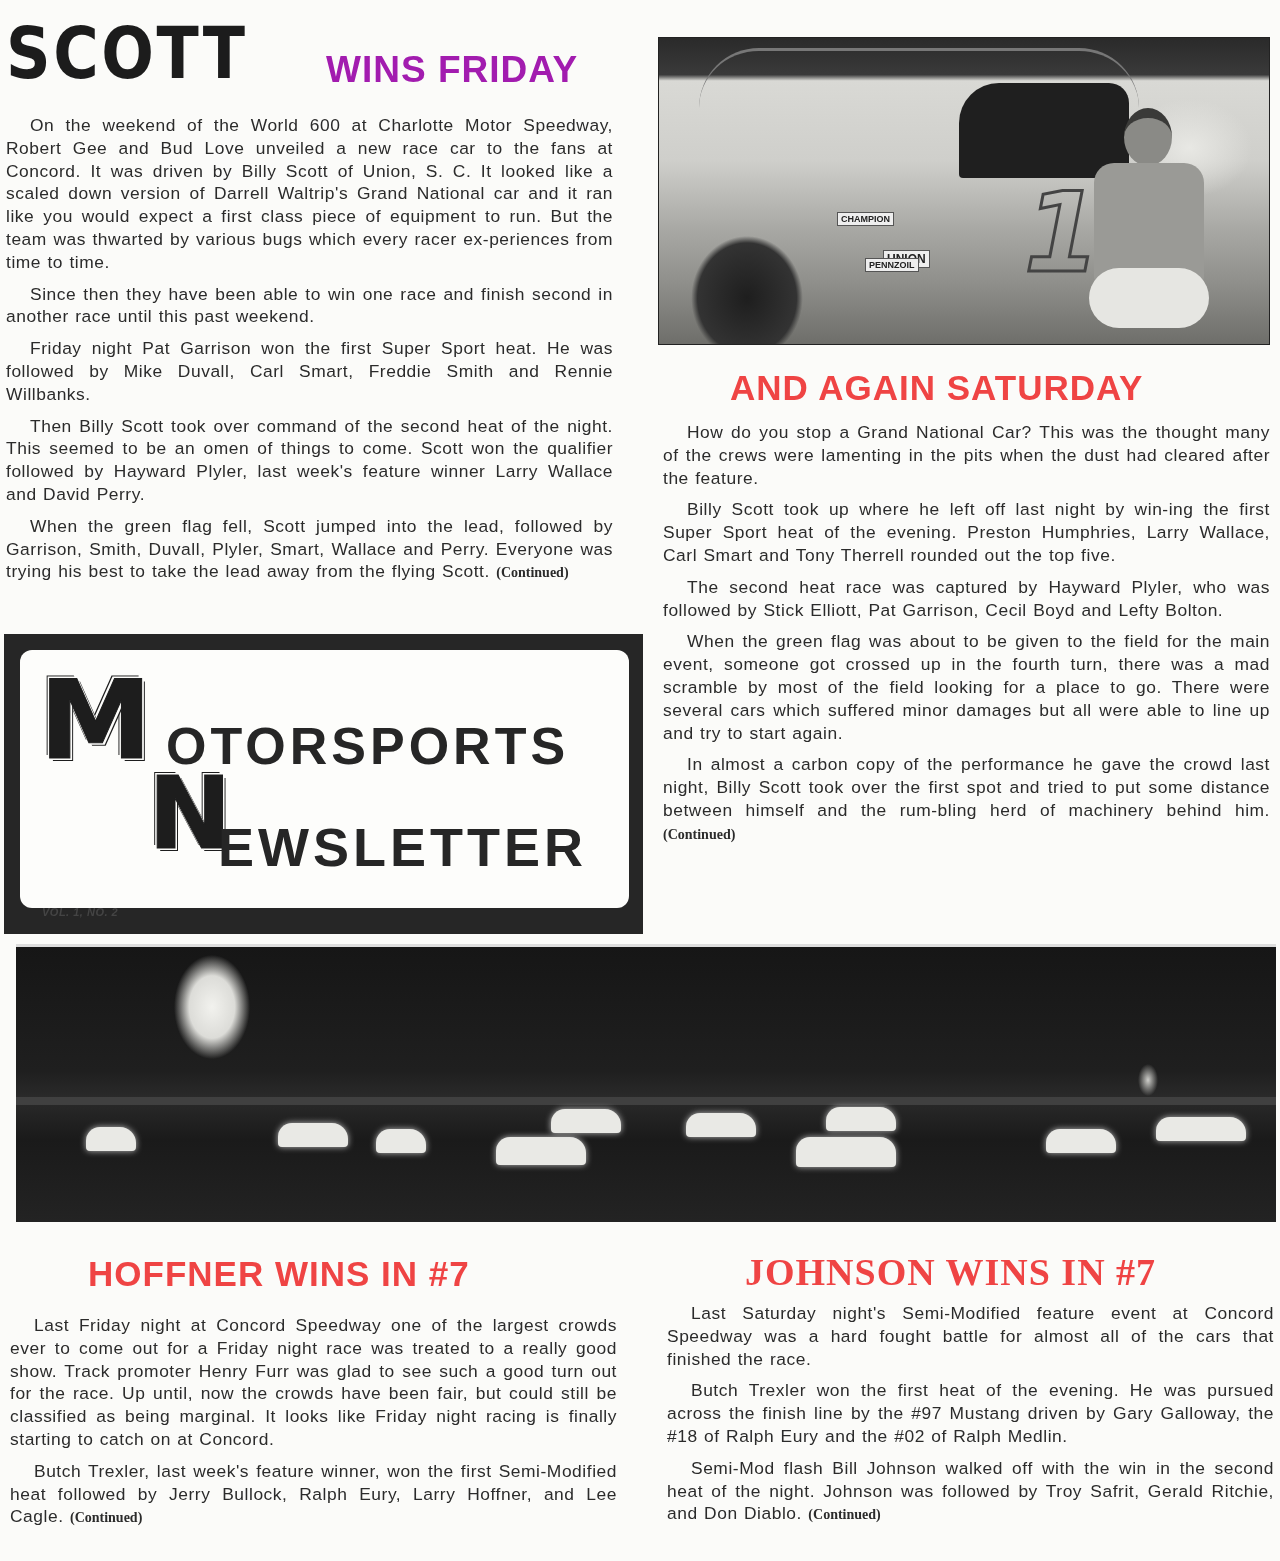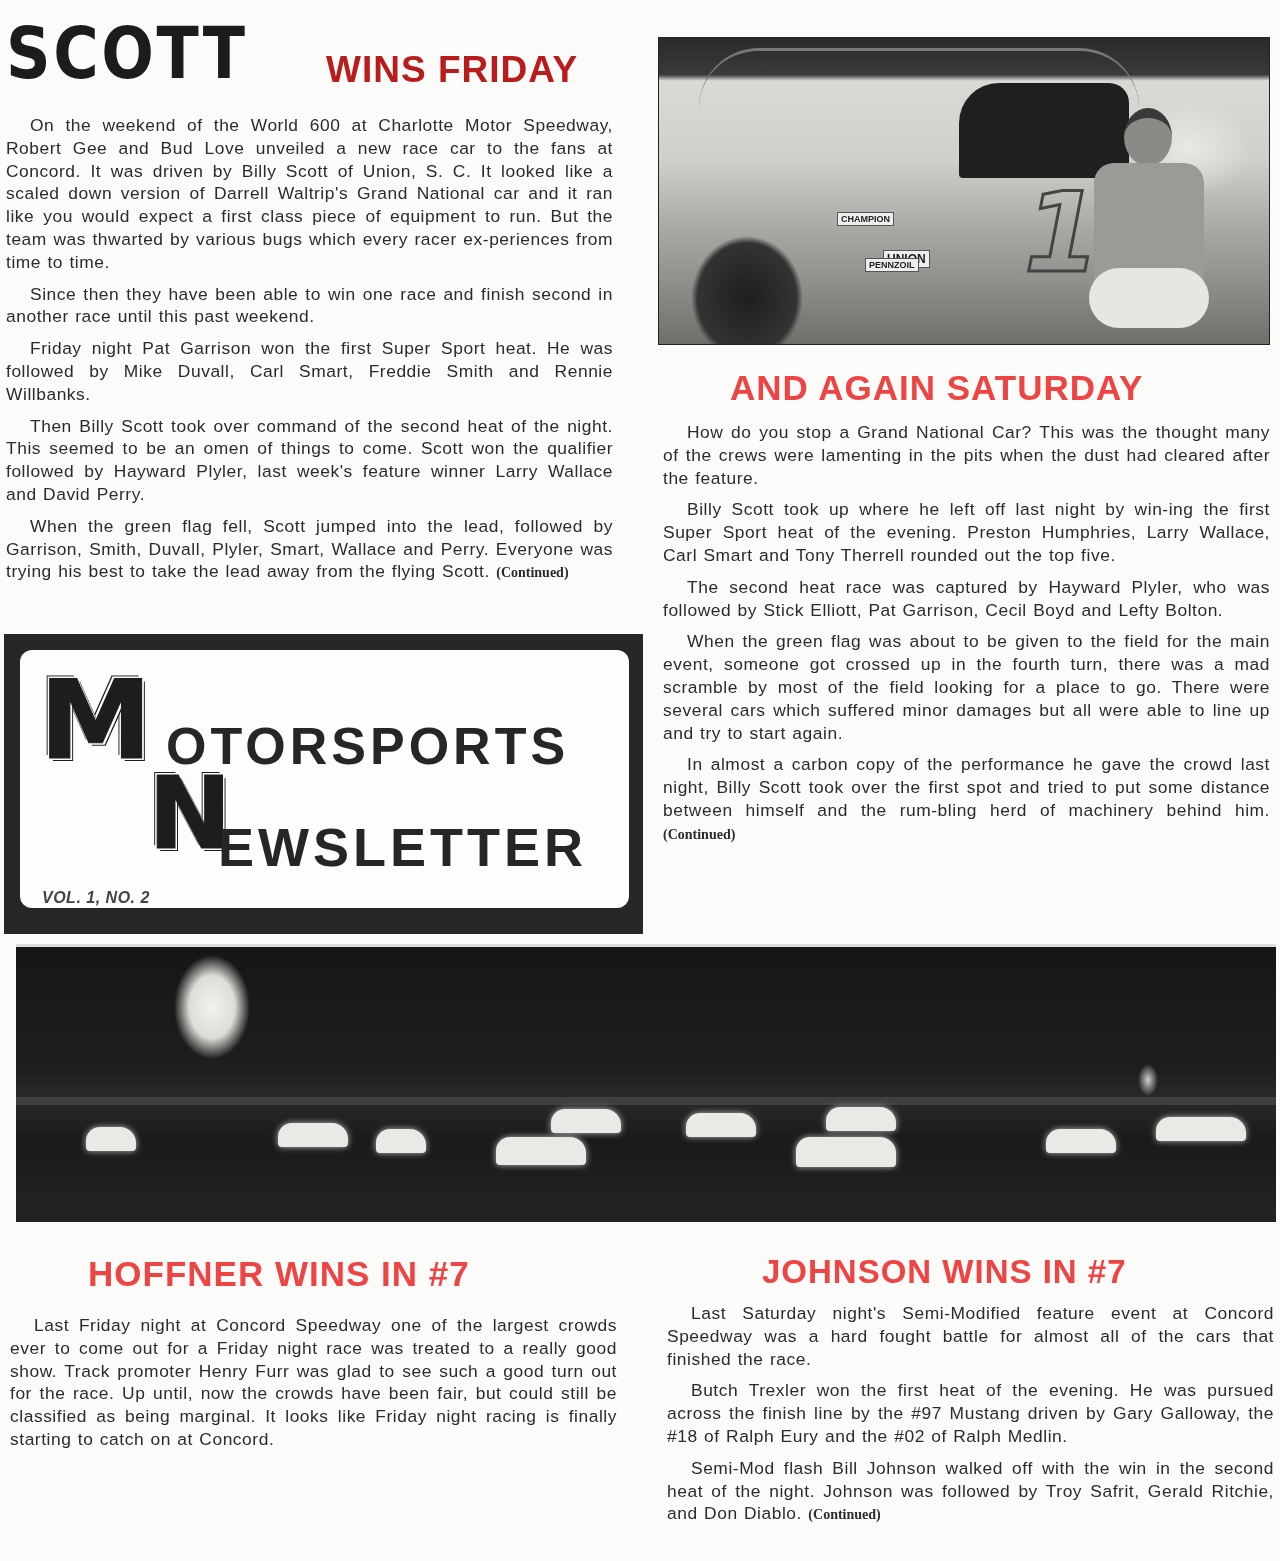--- a/index.html
+++ b/index.html
@@ -23,21 +23,21 @@
   .headline {
     font-family: "Liberation Sans", sans-serif;
     font-weight: bold;
     color: #ef4444;
     white-space: nowrap;
     letter-spacing: 1px;
   }
 
   
   #scott { left: 6px; top: 8px; font-family: "DejaVu Sans", sans-serif; font-weight: bold; font-size: 72px; letter-spacing: 3px; color: #1c1c1c; transform: scaleX(0.86); transform-origin: left top; line-height: 90px; }
-  #wins-friday { left: 326px; top: 48px; font-size: 37px; line-height: 44px; color: #b91c1c; }
+  #wins-friday { left: 326px; top: 48px; font-size: 37px; line-height: 44px; color: #a21caf; }
 
   #story1 { left: 6px; top: 114px; width: 607px; }
 
   
   #photo-car {
     left: 658px; top: 37px; width: 612px; height: 308px;
     background:
       radial-gradient(ellipse 90px 70px at 530px 110px, #e8e8e4 0%, transparent 70%),
       radial-gradient(ellipse 90px 100px at 88px 260px, #1e1e1e 0%, #333 55%, transparent 62%),
       linear-gradient(180deg, #2a2a2a 0%, #3a3a3a 12%, #d9d9d5 14%, #cfcfcb 40%, #a9a9a5 62%, #8f8f8b 80%, #6e6e6a 100%);
@@ -72,39 +72,39 @@
     font-weight: bold;
     color: #1d1d1d;
     -webkit-text-stroke: 1px #1d1d1d;
     text-shadow: 2px 2px 0 #fdfdfb, 3px 3px 0 #1d1d1d, -2px -2px 0 #fdfdfb, -3px -3px 0 #1d1d1d;
   }
   #mast-m { left: 22px; top: 16px; font-size: 108px; line-height: 110px; letter-spacing: -2px; transform: scaleX(1.05); }
   #mast-n { left: 128px; top: 112px; font-size: 100px; line-height: 104px; }
   .mast-word { position:absolute; font-family: "Liberation Sans", sans-serif; font-weight: bold; color: #262626; letter-spacing: 4px; }
   #mast-otorsports { left: 146px; top: 68px; font-size: 52px; line-height: 56px; }
   #mast-ewsletter { left: 198px; top: 168px; font-size: 54px; line-height: 58px; }
-  #mast-vol { position:absolute; left: 22px; top: 239px; font-family: "Liberation Sans", sans-serif; font-weight: bold; font-size: 16px; color: #444; letter-spacing: 0.5px; font-style: italic; }
+  #mast-vol { position:absolute; left: 22px; top: 256px; font-family: "Liberation Sans", sans-serif; font-weight: bold; font-size: 11px; color: #444; letter-spacing: 0.5px; font-style: italic; }
 
   
   #photo-night {
     left: 16px; top: 944px; width: 1260px; height: 278px;
     background:
       radial-gradient(ellipse 38px 52px at 196px 60px, #f2f2ee 0%, #dcdcd8 60%, transparent 100%),
       radial-gradient(ellipse 10px 16px at 1132px 133px, #cfcfcb 0%, transparent 100%),
       linear-gradient(180deg, #161616 0%, #1f1f1f 45%, #2a2a2a 55%, #1a1a1a 70%, #232323 100%);
     border-top: 3px solid #ddd;
     overflow: hidden;
   }
   .track-band { position:absolute; left: 0; right: 0; top: 150px; height: 8px; background: #4a4a4a; opacity: 0.7; }
   .night-car { position:absolute; width: 70px; height: 24px; background: #e9e9e5; border-radius: 14px 16px 4px 4px; box-shadow: 0 0 6px #bbb; }
 
   #hoffner-head { left: 88px; top: 1252px; font-size: 35px; line-height: 44px; }
   #story3 { left: 10px; top: 1314px; width: 607px; }
 
-  #johnson-head { left: 762px; top: 1250px; font-size: 33px; line-height: 44px; }
+  #johnson-head { left: 745px; top: 1250px; font-size: 38px; line-height: 44px; font-family: Liberation Serif, serif; }
   #story4 { left: 667px; top: 1302px; width: 607px; }
 </style>
 </head>
 <body>
 
 <div class="abs headline" id="scott">SCOTT</div>
 <div class="abs headline" id="wins-friday">WINS FRIDAY</div>
 
 <div class="abs col-text" id="story1">
   <p>On the weekend of the World 600 at Charlotte Motor Speedway, Robert Gee and Bud Love unveiled a new race car to the fans at Concord. It was driven by Billy Scott of Union, S. C. It looked like a scaled down version of Darrell Waltrip's Grand National car and it ran like you would expect a first class piece of equipment to run. But the team was thwarted by various bugs which every racer ex-periences from time to time.</p>
@@ -157,20 +157,21 @@
   <div class="night-car" style="left:670px; top:166px;"></div>
   <div class="night-car" style="left:780px; top:190px; width:100px; height:30px;"></div>
   <div class="night-car" style="left:810px; top:160px;"></div>
   <div class="night-car" style="left:1030px; top:182px;"></div>
   <div class="night-car" style="left:1140px; top:170px; width:90px;"></div>
 </div>
 
 <div class="abs headline" id="hoffner-head">HOFFNER WINS IN #7</div>
 <div class="abs col-text" id="story3">
   <p>Last Friday night at Concord Speedway one of the largest crowds ever to come out for a Friday night race was treated to a really good show. Track promoter Henry Furr was glad to see such a good turn out for the race. Up until, now the crowds have been fair, but could still be classified as being marginal. It looks like Friday night racing is finally starting to catch on at Concord.</p>
+  <p><span>Butch Trexler, last week's feature winner, won the first Semi-Modified heat followed by Jerry Bullock, Ralph Eury, Larry Hoffner, and Lee Cagle.</span> <span class="cont">(Continued)</span></p>
 </div>
 
 <div class="abs headline" id="johnson-head">JOHNSON WINS IN #7</div>
 <div class="abs col-text" id="story4">
   <p>Last Saturday night's Semi-Modified feature event at Concord Speedway was a hard fought battle for almost all of the cars that finished the race.</p>
   <p>Butch Trexler won the first heat of the evening. He was pursued across the finish line by the #97 Mustang driven by Gary Galloway, the #18 of Ralph Eury and the #02 of Ralph Medlin.</p>
   <p><span>Semi-Mod flash Bill Johnson walked off with the win in the second heat of the night. Johnson was followed by Troy Safrit, Gerald Ritchie, and Don Diablo.</span> <span class="cont">(Continued)</span></p>
 </div>
 
 </body></html>

